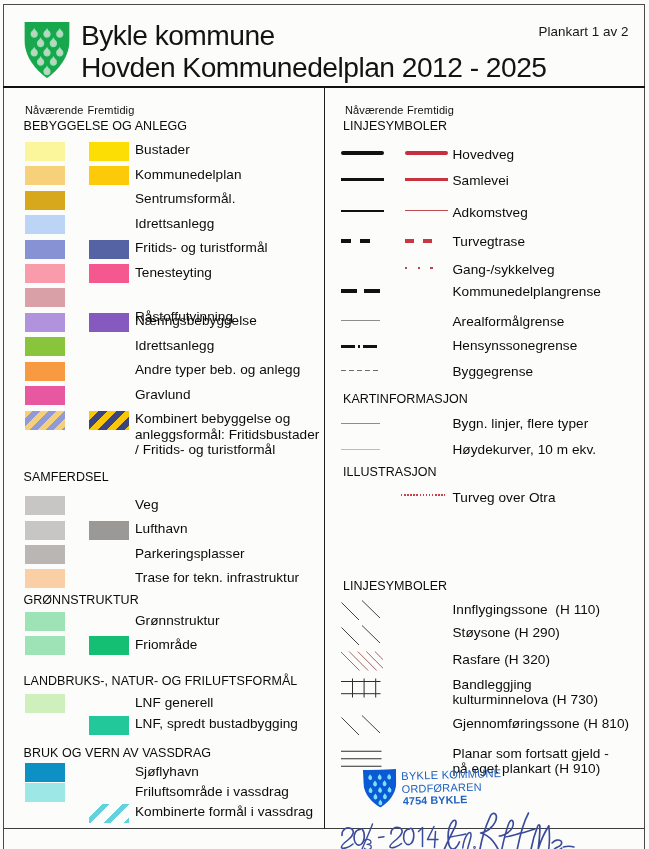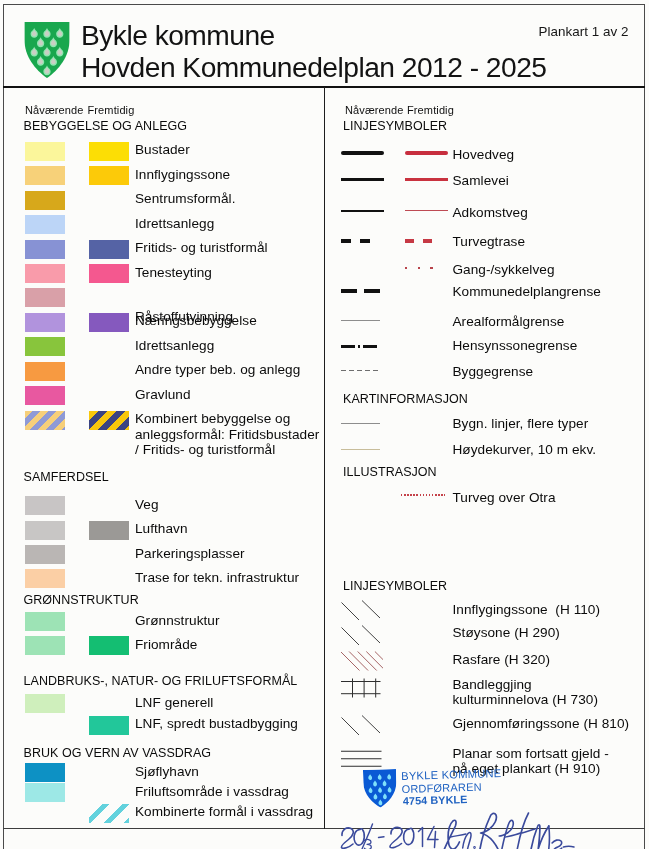--- a/index.html
+++ b/index.html
@@ -113,21 +113,21 @@
 
   <div id="left-col">
       <div class="colhdr" style="left:25px;top:103.5px;">Nåværende</div>
       <div class="colhdr" style="left:87.5px;top:103.5px;">Fremtidig</div>
       <div class="sect" style="left:23.5px;top:118.5px;">BEBYGGELSE OG ANLEGG</div>
       <div class="sw" style="left:25px;top:141.7px;background:#FBF69B;"></div>
       <div class="sw" style="left:89px;top:141.7px;background:#FCDE05;"></div>
       <div class="lbl" style="left:135px;top:142.29999999999998px;width:210px;">Bustader</div>
       <div class="sw" style="left:25px;top:166.1px;background:#F7D179;"></div>
       <div class="sw" style="left:89px;top:166.1px;background:#FCCA09;"></div>
-      <div class="lbl" style="left:135px;top:166.7px;width:210px;">Innflygingssone</div>
+      <div class="lbl" style="left:135px;top:166.7px;width:210px;">Kommunedelplan</div>
       <div class="sw" style="left:25px;top:190.6px;background:#D7A81B;"></div>
       <div class="lbl" style="left:135px;top:191.2px;width:210px;">Sentrumsformål.</div>
       <div class="sw" style="left:25px;top:215px;background:#BCD5F7;"></div>
       <div class="lbl" style="left:135px;top:215.6px;width:210px;">Idrettsanlegg</div>
       <div class="sw" style="left:25px;top:239.5px;background:#8792D4;"></div>
       <div class="sw" style="left:89px;top:239.5px;background:#5563A5;"></div>
       <div class="lbl" style="left:135px;top:240.1px;width:210px;">Fritids- og turistformål</div>
       <div class="sw" style="left:25px;top:264px;background:#F99BAA;"></div>
       <div class="sw" style="left:89px;top:264px;background:#F4588F;"></div>
       <div class="lbl" style="left:135px;top:264.6px;width:210px;">Tenesteyting</div>

